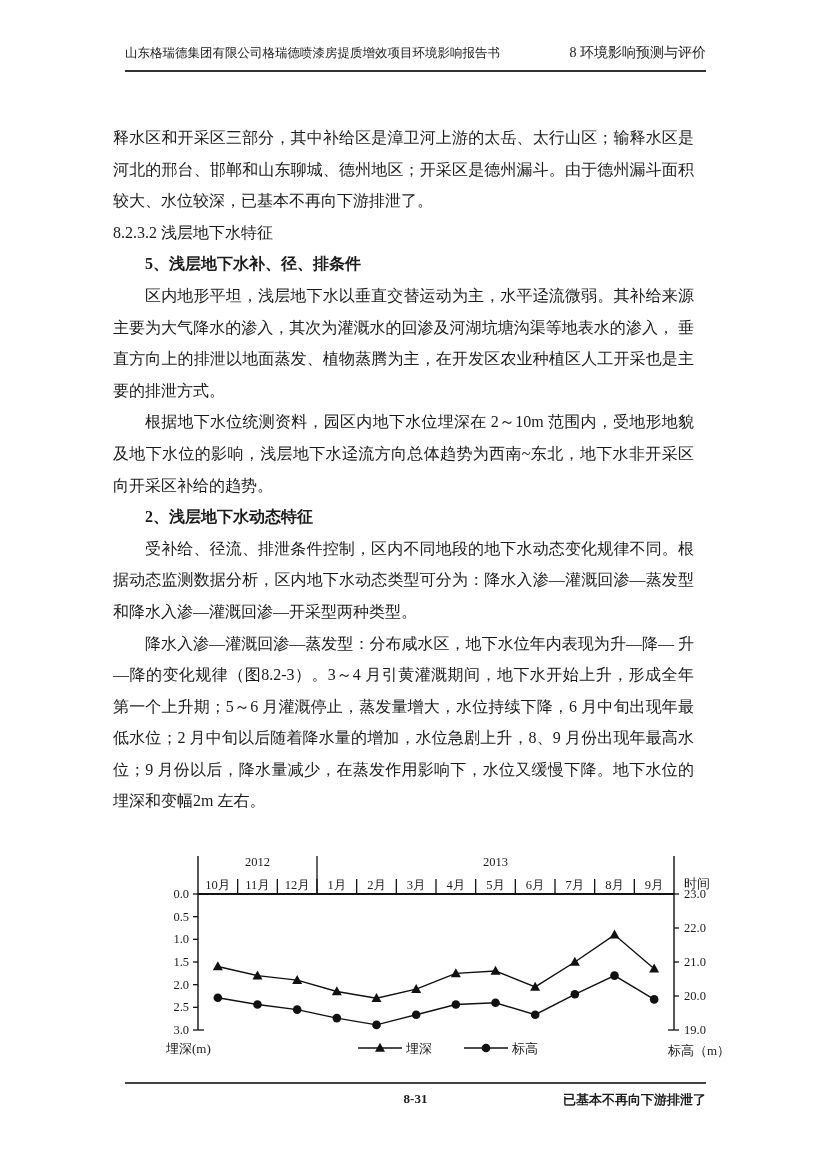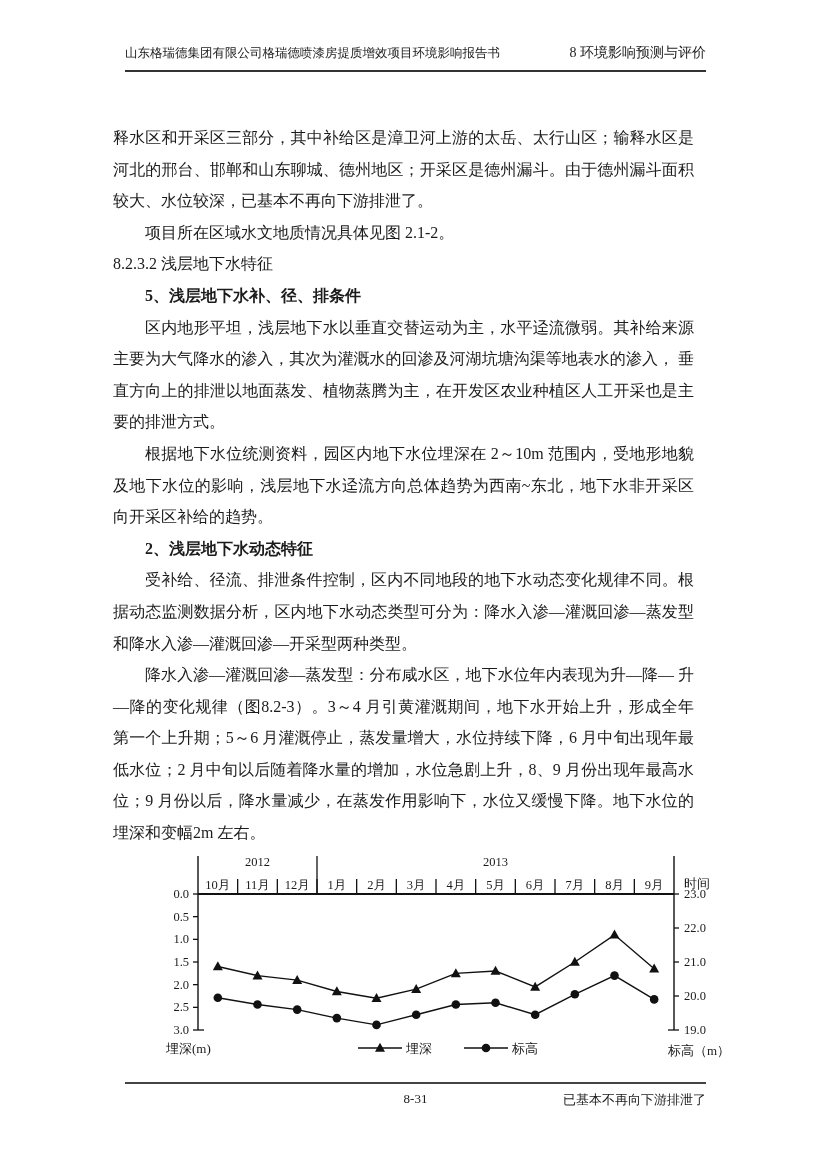--- a/index.html
+++ b/index.html
@@ -11,37 +11,36 @@
   .hdr-right{font-size:14px;}
   .content{position:absolute;left:113px;top:94px;width:581px;font-size:16px;
            line-height:31.6px;text-align:justify;margin-top:28px;}
   .content p{margin:0;}
   .ind{text-indent:2em;}
   .bold{font-weight:bold;}
   .chart-wrap{position:absolute;left:150px;top:846px;width:600px;height:235px;}
   .chart-wrap svg{display:block;}
   .chart-wrap text{font-family:"Liberation Serif",serif;fill:#1a1a1a;}
   .footer{position:absolute;left:125px;top:1082px;width:581px;height:28px;
-          border-top:2px solid #444;font-size:13px;}
+          border-top:2px solid #444;font-size:13px;font-weight:bold;}
   .pgnum{position:absolute;left:50%;top:7px;transform:translateX(-50%);}
   .company{position:absolute;right:0;top:7px;}
 </style>
 </head>
 <body>
 
 <div class="page">
 
   <div class="header">
     <span>山东格瑞德集团有限公司格瑞德喷漆房提质增效项目环境影响报告书</span>
     <span class="hdr-right">8 环境影响预测与评价</span>
   </div>
 
   <div class="content">
     <p>释水区和开采区三部分，其中补给区是漳卫河上游的太岳、太行山区；输释水区是河北的邢台、邯郸和山东聊城、德州地区；开采区是德州漏斗。由于德州漏斗面积较大、水位较深，已基本不再向下游排泄了。</p>
-    <p class="ind">项目所在区域水文地质情况具体见图 2.1-2。</p>
     <p>8.2.3.2 浅层地下水特征</p>
     <p class="ind bold">5、浅层地下水补、径、排条件</p>
     <p class="ind">区内地形平坦，浅层地下水以垂直交替运动为主，水平迳流微弱。其补给来源主要为大气降水的渗入，其次为灌溉水的回渗及河湖坑塘沟渠等地表水的渗入， 垂直方向上的排泄以地面蒸发、植物蒸腾为主，在开发区农业种植区人工开采也是主要的排泄方式。</p>
     <p class="ind">根据地下水位统测资料，园区内地下水位埋深在 2～10m 范围内，受地形地貌及地下水位的影响，浅层地下水迳流方向总体趋势为西南~东北，地下水非开采区向开采区补给的趋势。</p>
     <p class="ind bold">2、浅层地下水动态特征</p>
     <p class="ind">受补给、径流、排泄条件控制，区内不同地段的地下水动态变化规律不同。根据动态监测数据分析，区内地下水动态类型可分为：降水入渗—灌溉回渗—蒸发型和降水入渗—灌溉回渗—开采型两种类型。</p>
     <p class="ind">降水入渗—灌溉回渗—蒸发型：分布咸水区，地下水位年内表现为升—降— 升—降的变化规律（图8.2-3）。3～4 月引黄灌溉期间，地下水开始上升，形成全年第一个上升期；5～6 月灌溉停止，蒸发量增大，水位持续下降，6 月中旬出现年最低水位；2 月中旬以后随着降水量的增加，水位急剧上升，8、9 月份出现年最高水位；9 月份以后，降水量减少，在蒸发作用影响下，水位又缓慢下降。地下水位的埋深和变幅2m 左右。</p>
   </div>
 
   <div class="chart-wrap">

